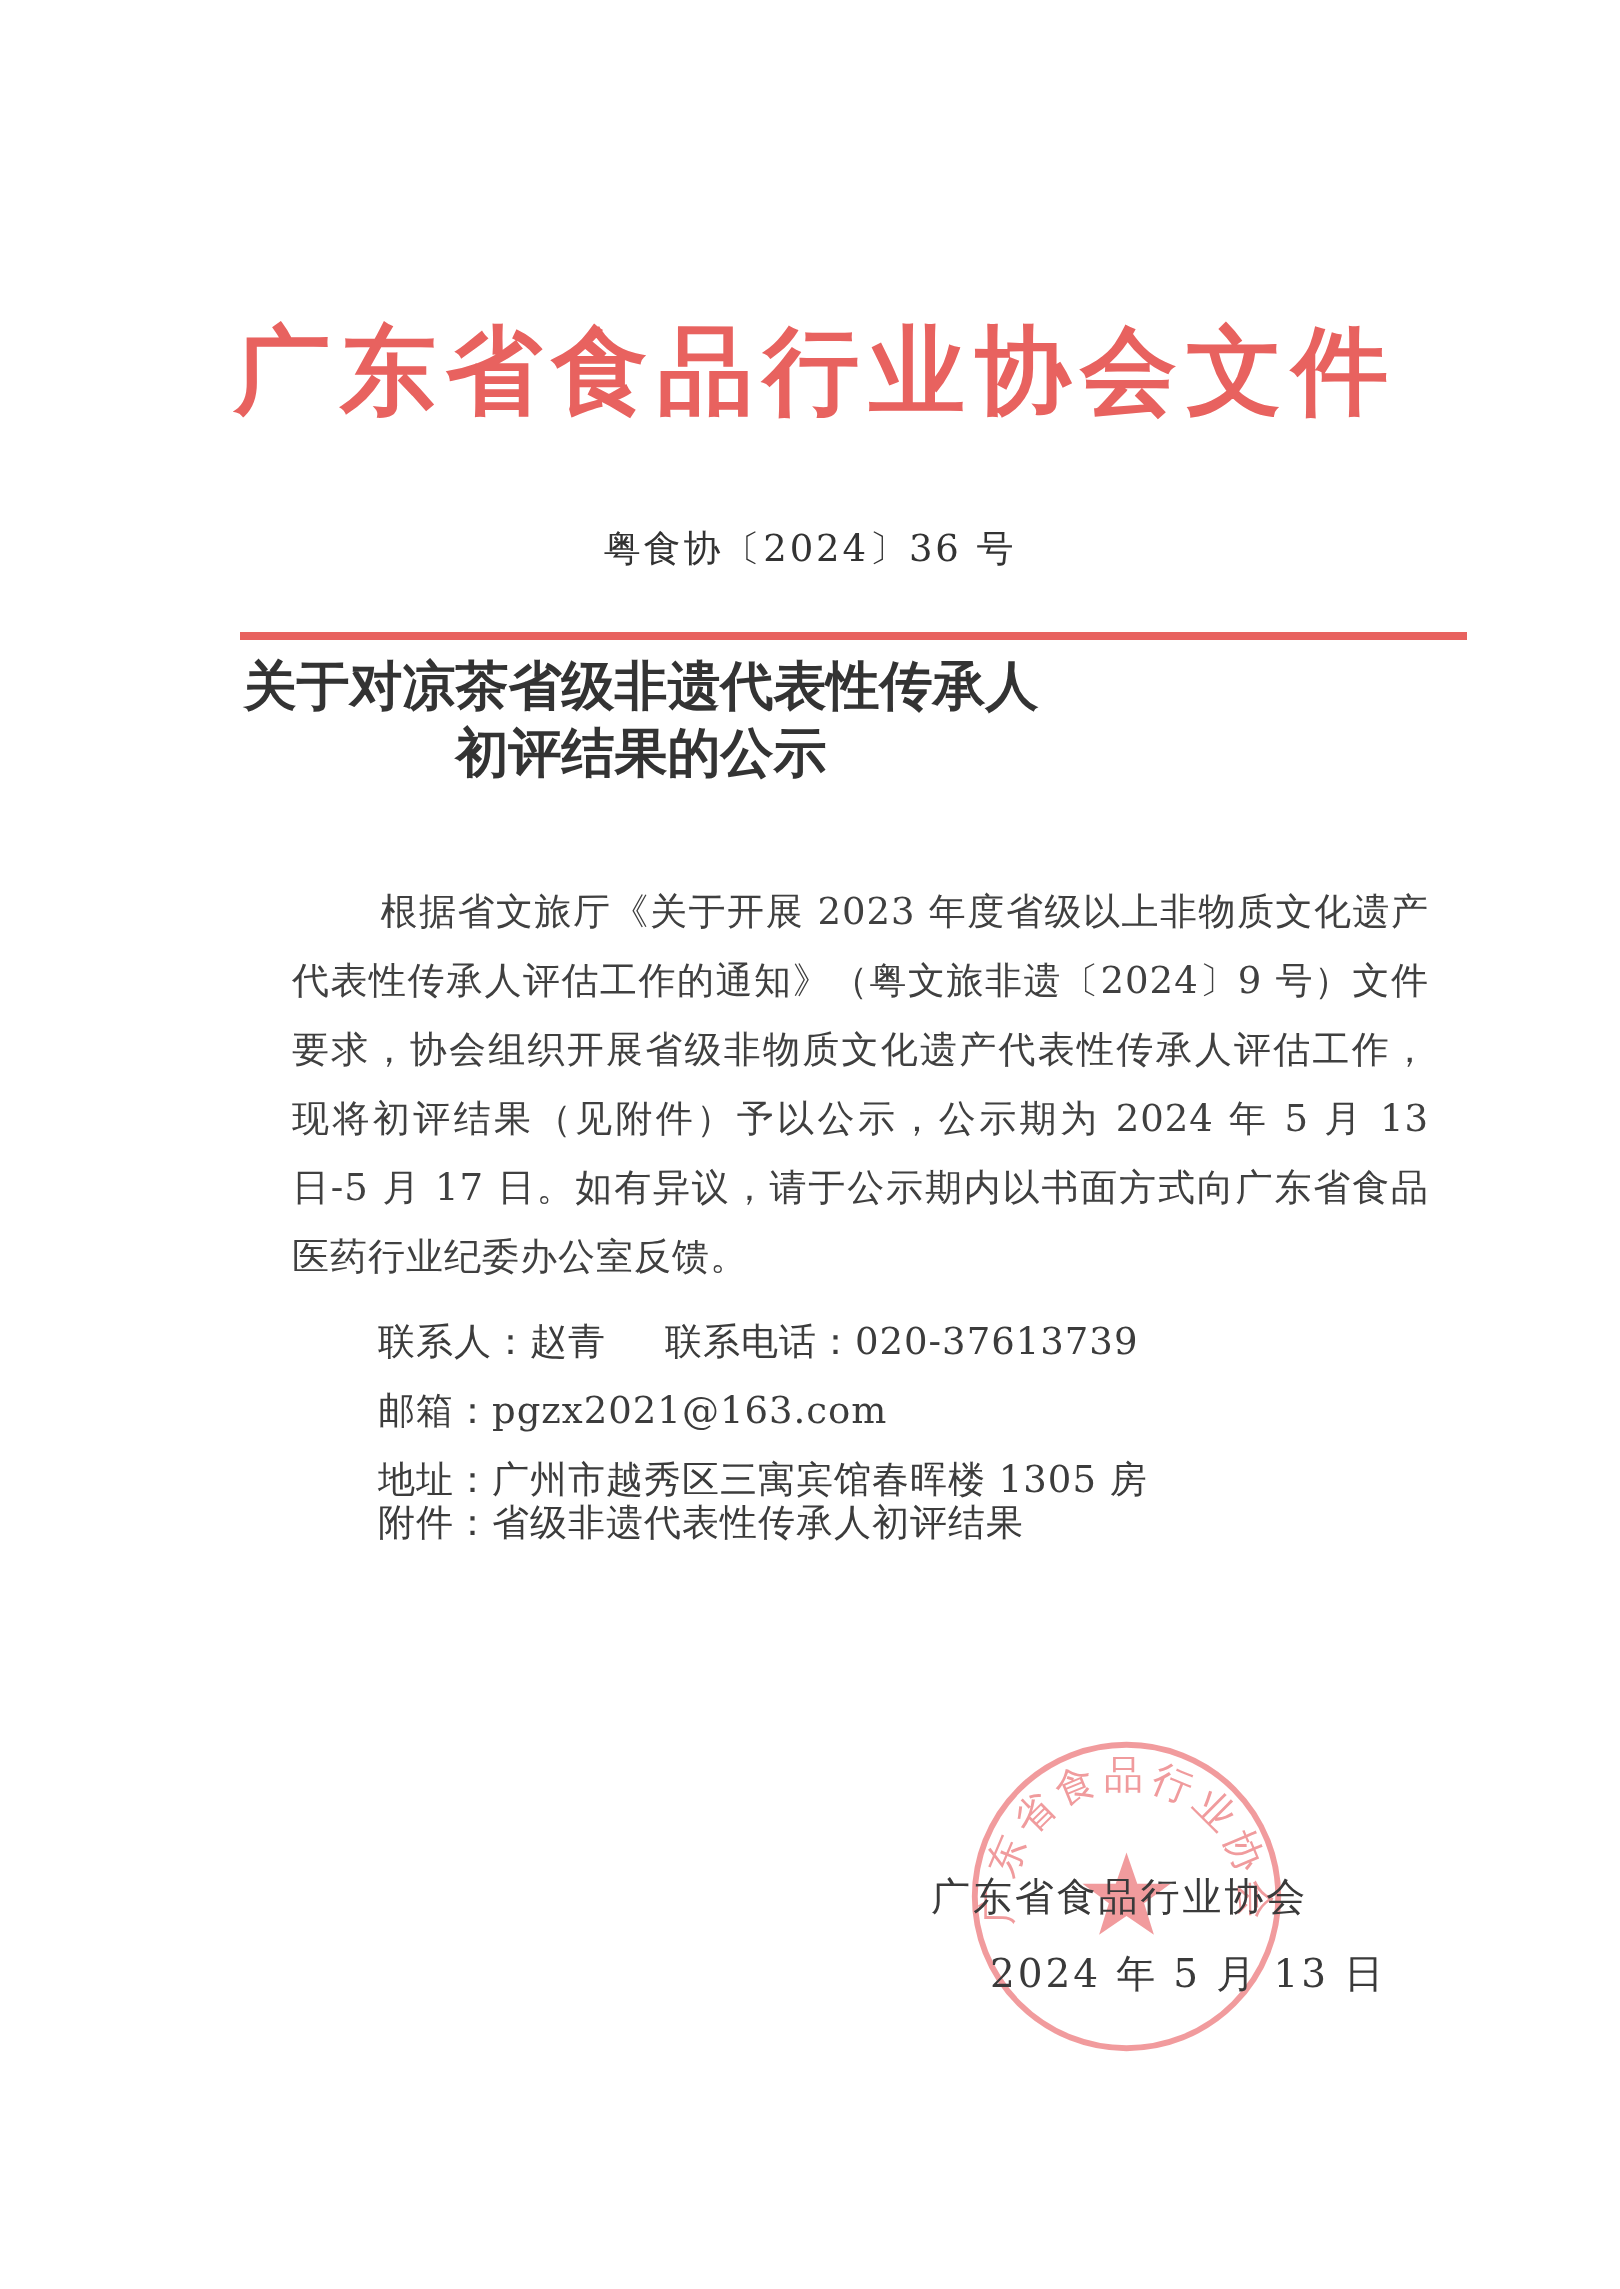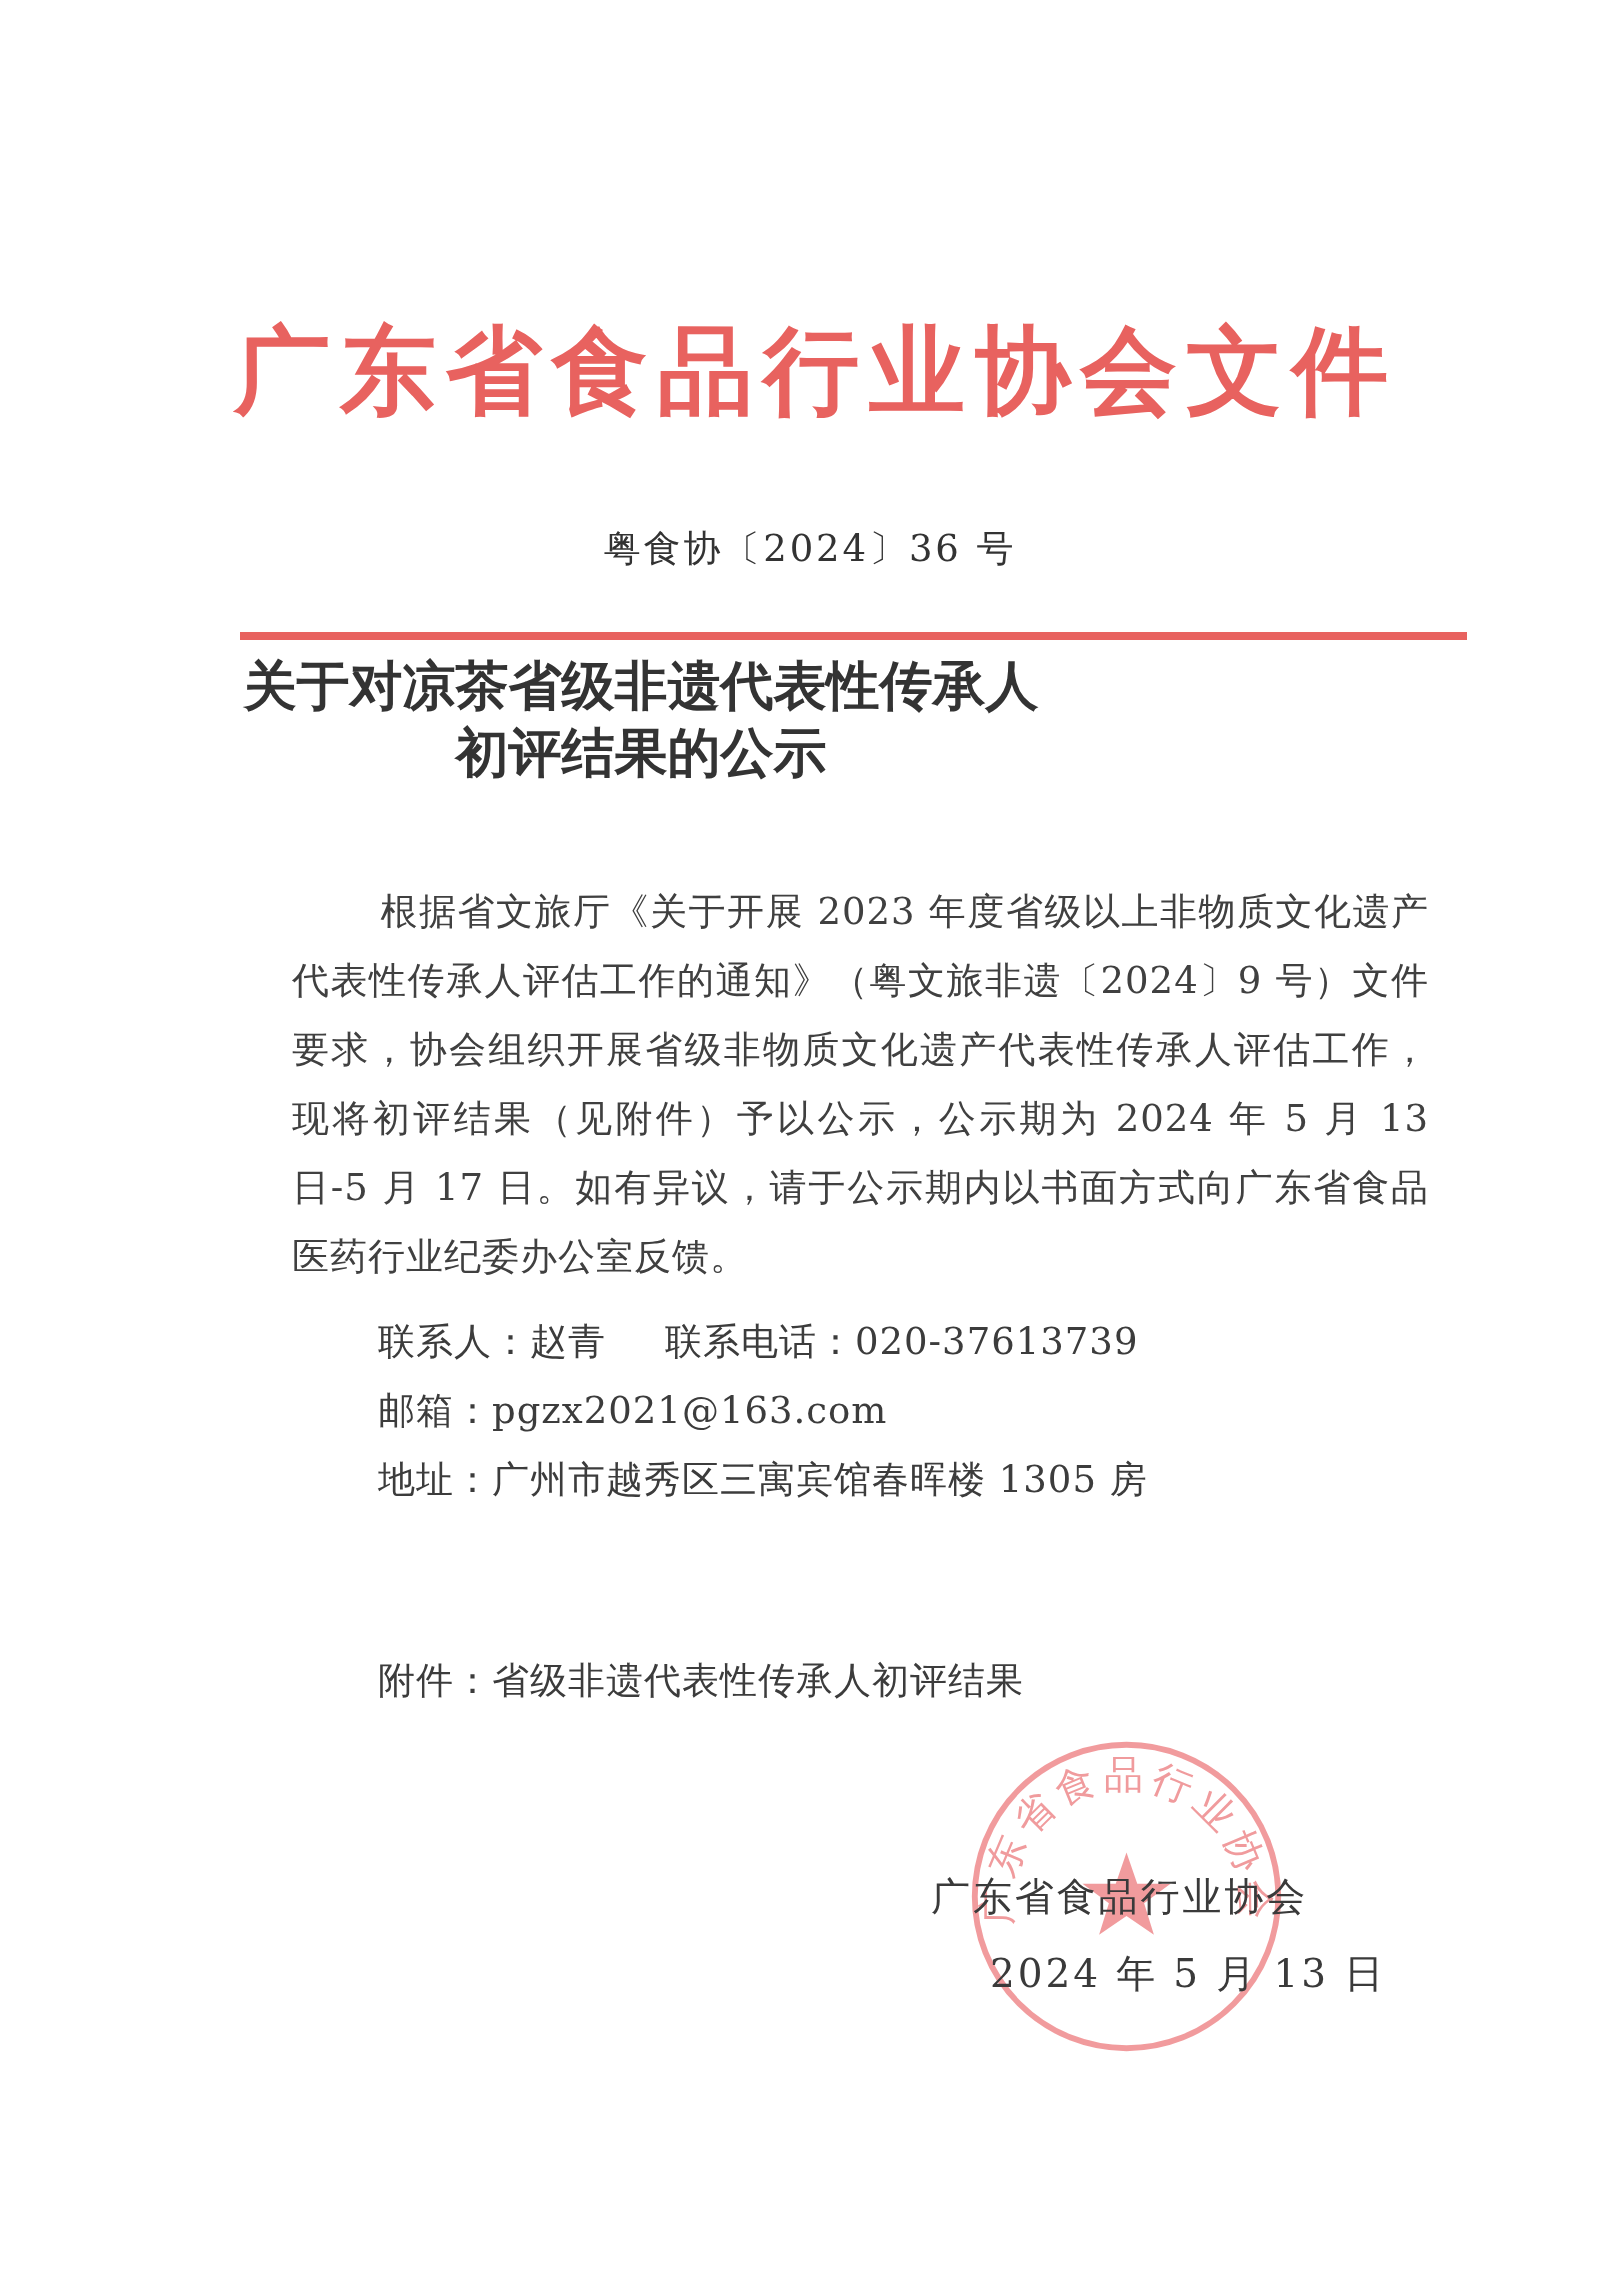--- a/index.html
+++ b/index.html
@@ -12,21 +12,21 @@
     .docno { left: 0; width: 1620px; top: 524px; text-align: center;
              font-size: 37px; color: #333; letter-spacing: 2.9px; }
     .redline { left: 240px; top: 632px; width: 1227px; height: 7.8px; background: #e8625f; }
     .title { left: 0; width: 1282px; top: 652px; text-align: center;
              font-size: 53px; font-weight: bold; color: #333; line-height: 67px; letter-spacing: 0px; }
     .body-text { left: 292px; width: 1137px; top: 877px; font-size: 37px;
                  line-height: 69px; color: #404040; text-align: justify; letter-spacing: 1px; }
     .body-text .indent { display: inline-block; width: 88px; }
     .contact { left: 378px; font-size: 37px; color: #3c3c3c; letter-spacing: 1px; }
     .contact-gap { display: inline-block; width: 59px; }
-    .attach { left: 378px; top: 1656px; font-size: 37px; color: #3c3c3c; letter-spacing: 1px; }
+    .attach { left: 378px; top: 1498px; font-size: 37px; color: #3c3c3c; letter-spacing: 1px; }
     .seal { left: 965px; top: 1735px; width: 323px; height: 323px; }
     .sign-org { left: 931px; top: 1870px; font-size: 39px; color: #3a3a3a; letter-spacing: 2.9px; }
     .sign-date { left: 966px; top: 1947px; font-size: 39px; color: #3a3a3a; letter-spacing: 2.9px; margin-left: 24px; }
   </style>
 </head>
 <body>
 
 <div class="abs masthead">广东省食品行业协会文件</div>
 
 <div class="abs docno">粤食协〔2024〕36 号</div>

